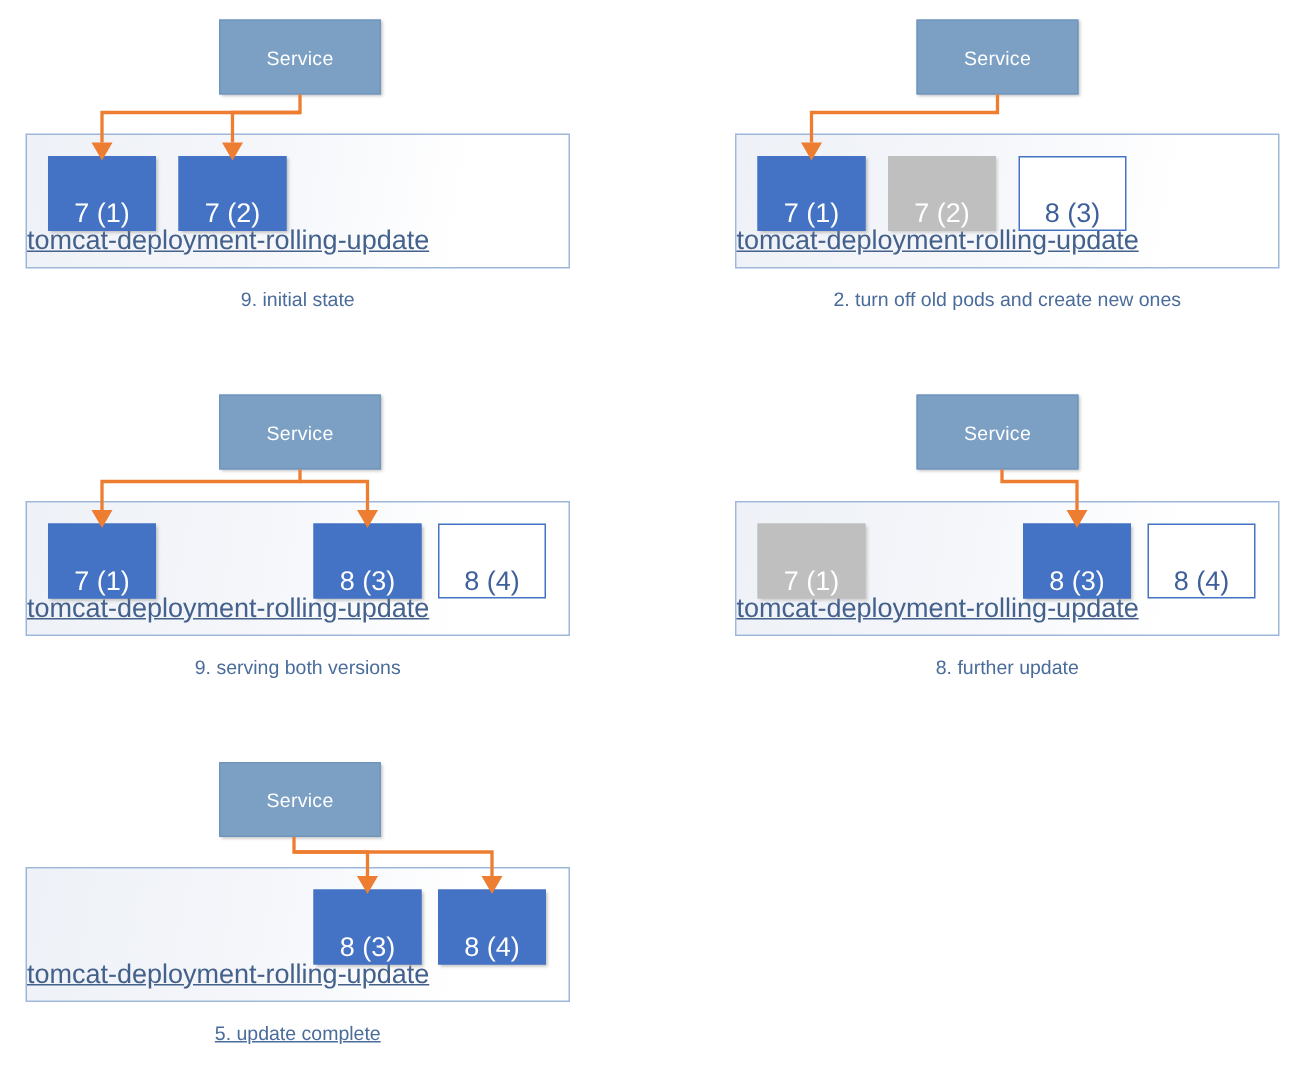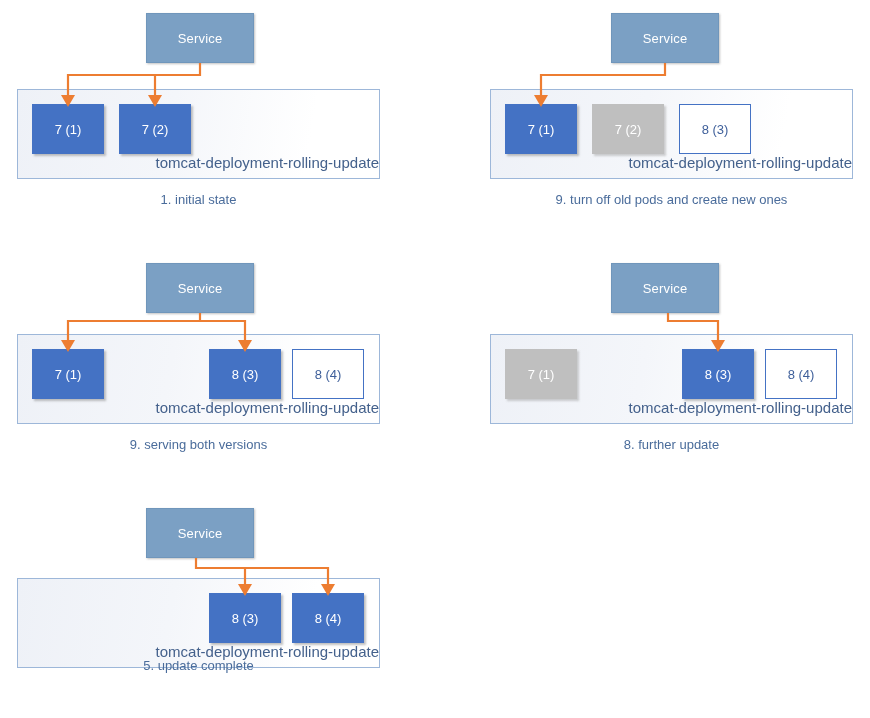--- a/index.html
+++ b/index.html
@@ -37,32 +37,33 @@
   
   .deployment {
     position: absolute;
     border: 1px solid #9DB7D9;
     background: linear-gradient(100deg, #eef1f7 0%, #f4f6fa 42%, #ffffff 80%);
   }
   .deployment-label {
     position: absolute;
     left: 0; right: 0;
     bottom: 7px;
-    text-align: right;
-    font-size: 15px;
+    text-align: left;
+    font-size: 18px;
     color: #44618c;
+    text-decoration: underline;
   }
 
   
   .pod {
     position: absolute;
     display: flex;
-    align-items: center;
+    align-items: flex-end;
     justify-content: center;
-    font-size: 13px;
+    font-size: 18px;
   }
   .pod.active {
     background: #4472C4;
     border: 1px solid #4472C4;
     color: #ffffff;
     box-shadow: 1.5px 1.5px 2px rgba(130,130,130,0.5);
   }
   .pod.terminating {
     background: #BFBFBF;
     border: 1px solid #BFBFBF;
@@ -117,21 +118,21 @@
     <svg class="connector">
       <g stroke="#ED7D31" stroke-width="2.2" fill="none">
         <path d="M 200 63 L 200 75 L 68 75 L 68 95"></path>
         <path d="M 200 75 L 155 75 L 155 95"></path>
       </g>
       <polygon points="61,95 75,95 68,107" fill="#ED7D31"></polygon>
       <polygon points="148,95 162,95 155,107" fill="#ED7D31"></polygon>
     </svg>
 
     <div class="caption" style="left:17px; top:192px; width:363px;">
-      <span>1. initial state</span>
+      <span>9. initial state</span>
     </div>
   </div>
 
   <div class="panel">
     <div class="service-box" style="left:611px; top:13px; width:108px; height:50px;">
       <span>Service</span>
     </div>
 
     <div class="deployment" style="left:490px; top:89px; width:363px; height:90px;">
       <div class="deployment-label">tomcat-deployment-rolling-update</div>
@@ -148,21 +149,21 @@
     </div>
 
     <svg class="connector">
       <g stroke="#ED7D31" stroke-width="2.2" fill="none">
         <path d="M 665 63 L 665 75 L 541 75 L 541 95"></path>
       </g>
       <polygon points="534,95 548,95 541,107" fill="#ED7D31"></polygon>
     </svg>
 
     <div class="caption" style="left:490px; top:192px; width:363px;">
-      <span>9. turn off old pods and create new ones</span>
+      <span>2. turn off old pods and create new ones</span>
     </div>
   </div>
 
   <div class="panel">
     <div class="service-box" style="left:146px; top:263px; width:108px; height:50px;">
       <span>Service</span>
     </div>
 
     <div class="deployment" style="left:17px; top:334px; width:363px; height:90px;">
       <div class="deployment-label">tomcat-deployment-rolling-update</div>
@@ -241,18 +242,18 @@
 
     <svg class="connector">
       <g stroke="#ED7D31" stroke-width="2.2" fill="none">
         <path d="M 196 558 L 196 568 L 245 568 L 245 584"></path>
         <path d="M 196 568 L 328 568 L 328 584"></path>
       </g>
       <polygon points="238,584 252,584 245,596" fill="#ED7D31"></polygon>
       <polygon points="321,584 335,584 328,596" fill="#ED7D31"></polygon>
     </svg>
 
-    <div class="caption" style="left:17px; top:658px; width:363px;">
+    <div class="caption" style="left:17px; top:681px; width:363px;text-decoration:underline;">
       <span>5. update complete</span>
     </div>
   </div>
 
 </div>
 
 </body></html>

